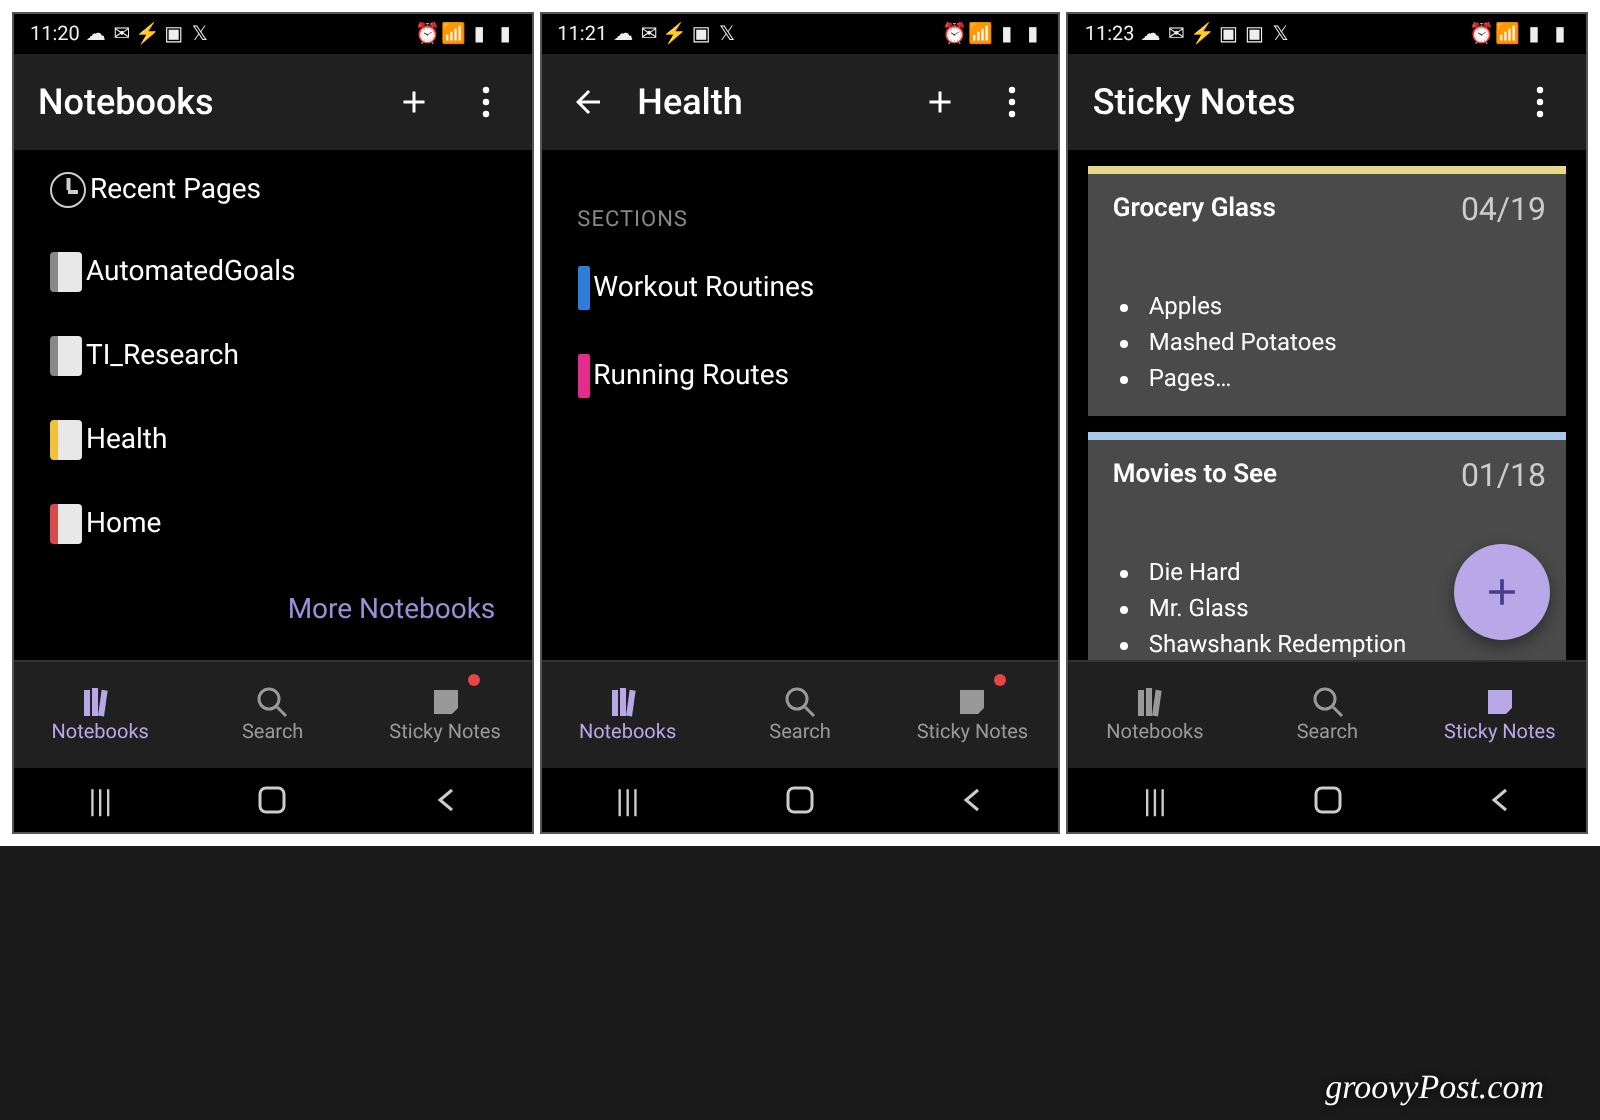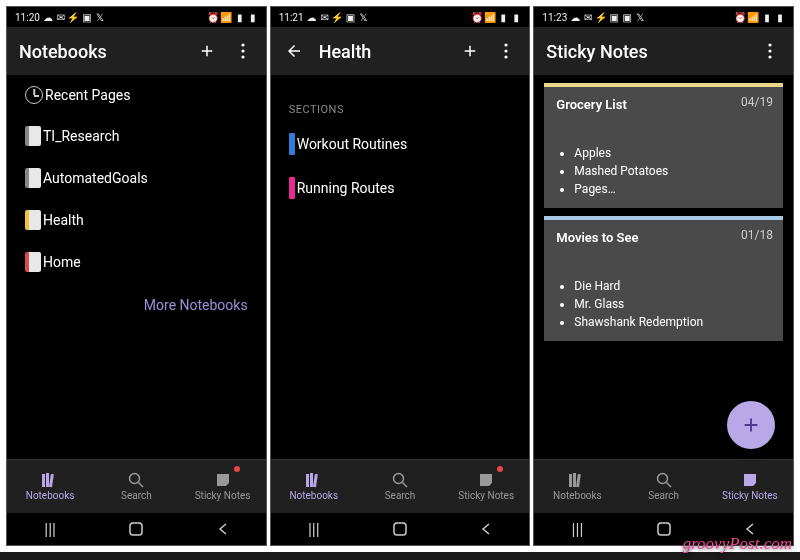--- a/index.html
+++ b/index.html
@@ -9,21 +9,21 @@
     width: 800px;
     height: 560px;
     overflow: hidden;
     position: relative;
   }
   .triptych {
     display: flex;
     gap: 3px;
     padding: 6px;
     background: #fff;
-    height: 552px;
+    height: 423px;
   }
   .phone {
     flex: 1;
     background: #000;
     border: 1px solid #555;
     display: flex;
     flex-direction: column;
     overflow: hidden;
     position: relative;
   }
@@ -80,21 +80,21 @@
   .sticky {
     margin: 8px 10px;
     background:#4a4a4a;
     border-top:4px solid;
     padding:10px 12px;
     position:relative;
   }
   .sticky.yellow{border-color:#e8d68a;}
   .sticky.blue{border-color:#a8c8e8;}
   .sticky-title{font-weight:600;font-size:13px;margin-bottom:6px;}
-  .sticky-date{position:absolute;right:10px;top:8px;font-size:12px;color:#ccc;}
+  .sticky-date{position:absolute;right:10px;top:8px;font-size:16px;color:#ccc;}
   .sticky ul{list-style:disc;padding-left:18px;font-size:12px;line-height:1.5;margin-top:32px;}
   .fab {
     position:absolute;
     right:18px;
     bottom:96px;
     width:48px;height:48px;border-radius:50%;
     background:#b8a8e8;
     display:flex;align-items:center;justify-content:center;
     color:#4a3a8a;font-size:26px;
     box-shadow:0 3px 8px rgba(0,0,0,0.4);
@@ -105,21 +105,21 @@
     background:#202020;
     display:flex;
     border-top:1px solid #333;
   }
   .bn-item{flex:1;display:flex;flex-direction:column;align-items:center;justify-content:center;gap:2px;color:#999;font-size:10px;cursor:pointer;position:relative;}
   .bn-item.active{color:#b8a8e8;}
   .bn-icon{width:18px;height:16px;display:flex;align-items:center;justify-content:center;}
   .bn-dot{position:absolute;top:6px;right:30%;width:6px;height:6px;background:#e84545;border-radius:50%;}
   .androidnav{height:32px;background:#000;display:flex;justify-content:space-around;align-items:center;}
   .an-btn{width:20px;height:20px;display:flex;align-items:center;justify-content:center;color:#ccc;cursor:pointer;}
-  .watermark{position:absolute;right:8px;bottom:6px;color:#ec4899;font-family:Georgia,serif;font-style:italic;font-size:17px;text-shadow:0 0 4px #000;}
+  .watermark{position:absolute;right:28px;bottom:6px;color:#ffffff;font-family:Georgia,serif;font-style:italic;font-size:17px;text-shadow:0 0 4px #000;}
   svg{display:block;}
 </style>
 </head>
 <body>
 
 <div class="triptych">
 
   <div class="phone">
     <div class="statusbar">
       <div class="left">
@@ -152,25 +152,25 @@
           </svg>
       </span>
     </div>
     <div class="content">
       <div class="list-item">
         <span class="clock-icon"></span>
         <span>Recent Pages</span>
       </div>
       <div class="list-item">
         <span class="nb-icon gray"></span>
+        <span>AutomatedGoals</span>
+      </div>
+      <div class="list-item">
+        <span class="nb-icon gray"></span>
         <span>TI_Research</span>
-      </div>
-      <div class="list-item">
-        <span class="nb-icon gray"></span>
-        <span>AutomatedGoals</span>
       </div>
       <div class="list-item">
         <span class="nb-icon yellow"></span>
         <span>Health</span>
       </div>
       <div class="list-item">
         <span class="nb-icon red"></span>
         <span>Home</span>
       </div>
       <div class="more-link">More Notebooks</div>
@@ -337,21 +337,21 @@
         <svg width="4" height="16" viewBox="0 0 4 16">
             <circle cx="2" cy="2" r="1.6" fill="#fff"></circle>
             <circle cx="2" cy="8" r="1.6" fill="#fff"></circle>
             <circle cx="2" cy="14" r="1.6" fill="#fff"></circle>
           </svg>
       </span>
     </div>
     <div class="content">
       <div class="sticky yellow">
         <div class="sticky-date">04/19</div>
-        <div class="sticky-title">Grocery List</div>
+        <div class="sticky-title">Grocery Glass</div>
         <ul>
           <li>Apples</li>
           <li>Mashed Potatoes</li>
           <li>Pages…</li>
         </ul>
       </div>
       <div class="sticky blue">
         <div class="sticky-date">01/18</div>
         <div class="sticky-title">Movies to See</div>
         <ul>

